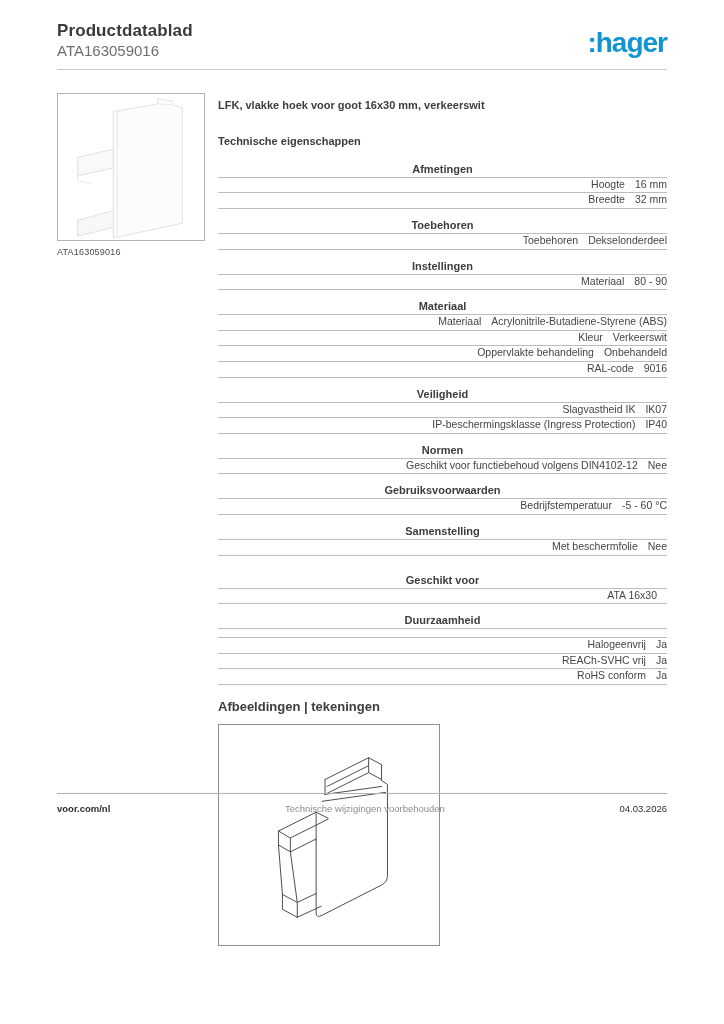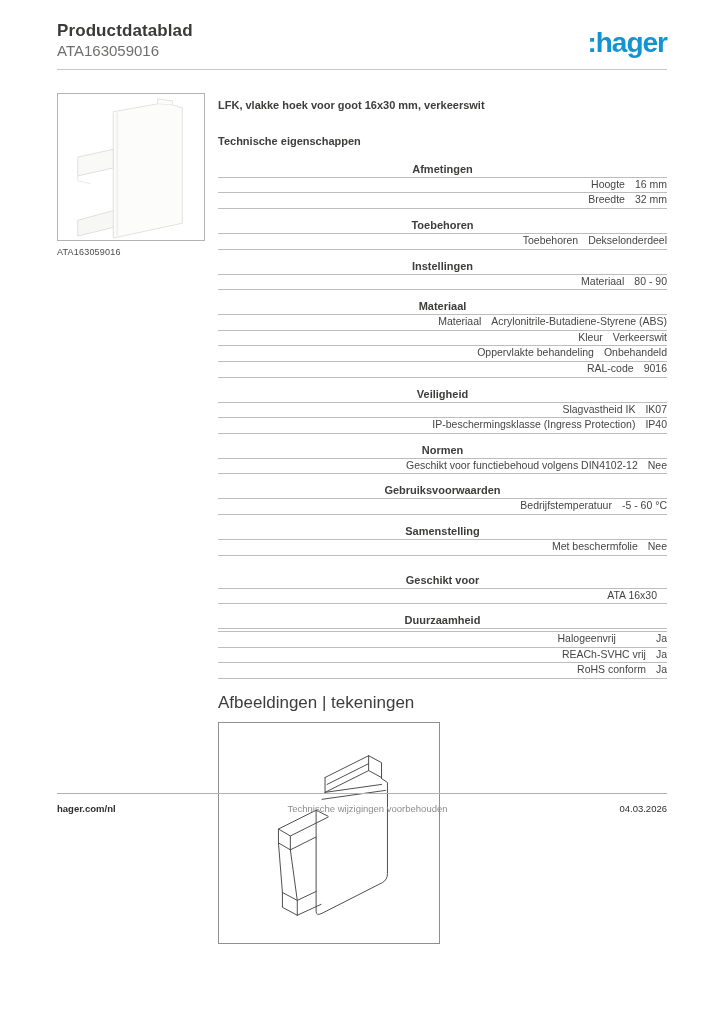--- a/index.html
+++ b/index.html
@@ -47,25 +47,25 @@
     border-bottom:1px solid var(--line);
     text-align:center;
   }
   .spec-row{
     display:flex;justify-content:flex-end;align-items:baseline;
     font-size:10.5px;line-height:1.1;color:var(--ink-soft);
     padding:1px 0 2px 0;border-bottom:1px solid var(--line);
   }
   .spec-label{text-align:left;padding-right:10px;white-space:nowrap;}
   .spec-value{text-align:right;white-space:nowrap;}
-  .section.double-rule .spec-row:first-of-type{border-top:1px solid var(--line);margin-top:2px;gap:30px;}
+  .section.double-rule .spec-row:first-of-type{border-top:1px solid var(--line);margin-top:8px;}
   .group-gap{height:8px;}
 
   
-  .images-heading{font-size:17px;font-weight:normal;margin:14px 0 9px 0;line-height:1.2;color:var(--ink);}
+  .images-heading{font-size:13px;font-weight:bold;margin:14px 0 9px 0;line-height:1.2;color:var(--ink);}
   .drawing-box{
     width:222px;height:222px;border:1px solid #8f8f8f;background:#ffffff;
     display:flex;align-items:center;justify-content:center;
   }
 
   
   .footer{
     position:absolute;left:57px;right:57px;bottom:13px;
     border-top:1px solid #b0b0b0;padding-top:9px;
     display:flex;justify-content:space-between;align-items:baseline;
@@ -247,18 +247,18 @@
             <path d="M64,171 L79,179 L79,194"></path>
             <path d="M79,179 L98,170"></path>
             <path d="M79,194 L103,183"></path>
           </g>
         </svg>
       </div>
     </main>
   </div>
 
   <footer class="footer">
-    <a class="footer-left" href="#">hager.com/nl</a>
+    <a class="footer-left" href="#">voor.com/nl</a>
     <span class="footer-center">Technische wijzigingen voorbehouden</span>
     <span class="footer-right">04.03.2026</span>
   </footer>
 
 </div>
 
 </body></html>

